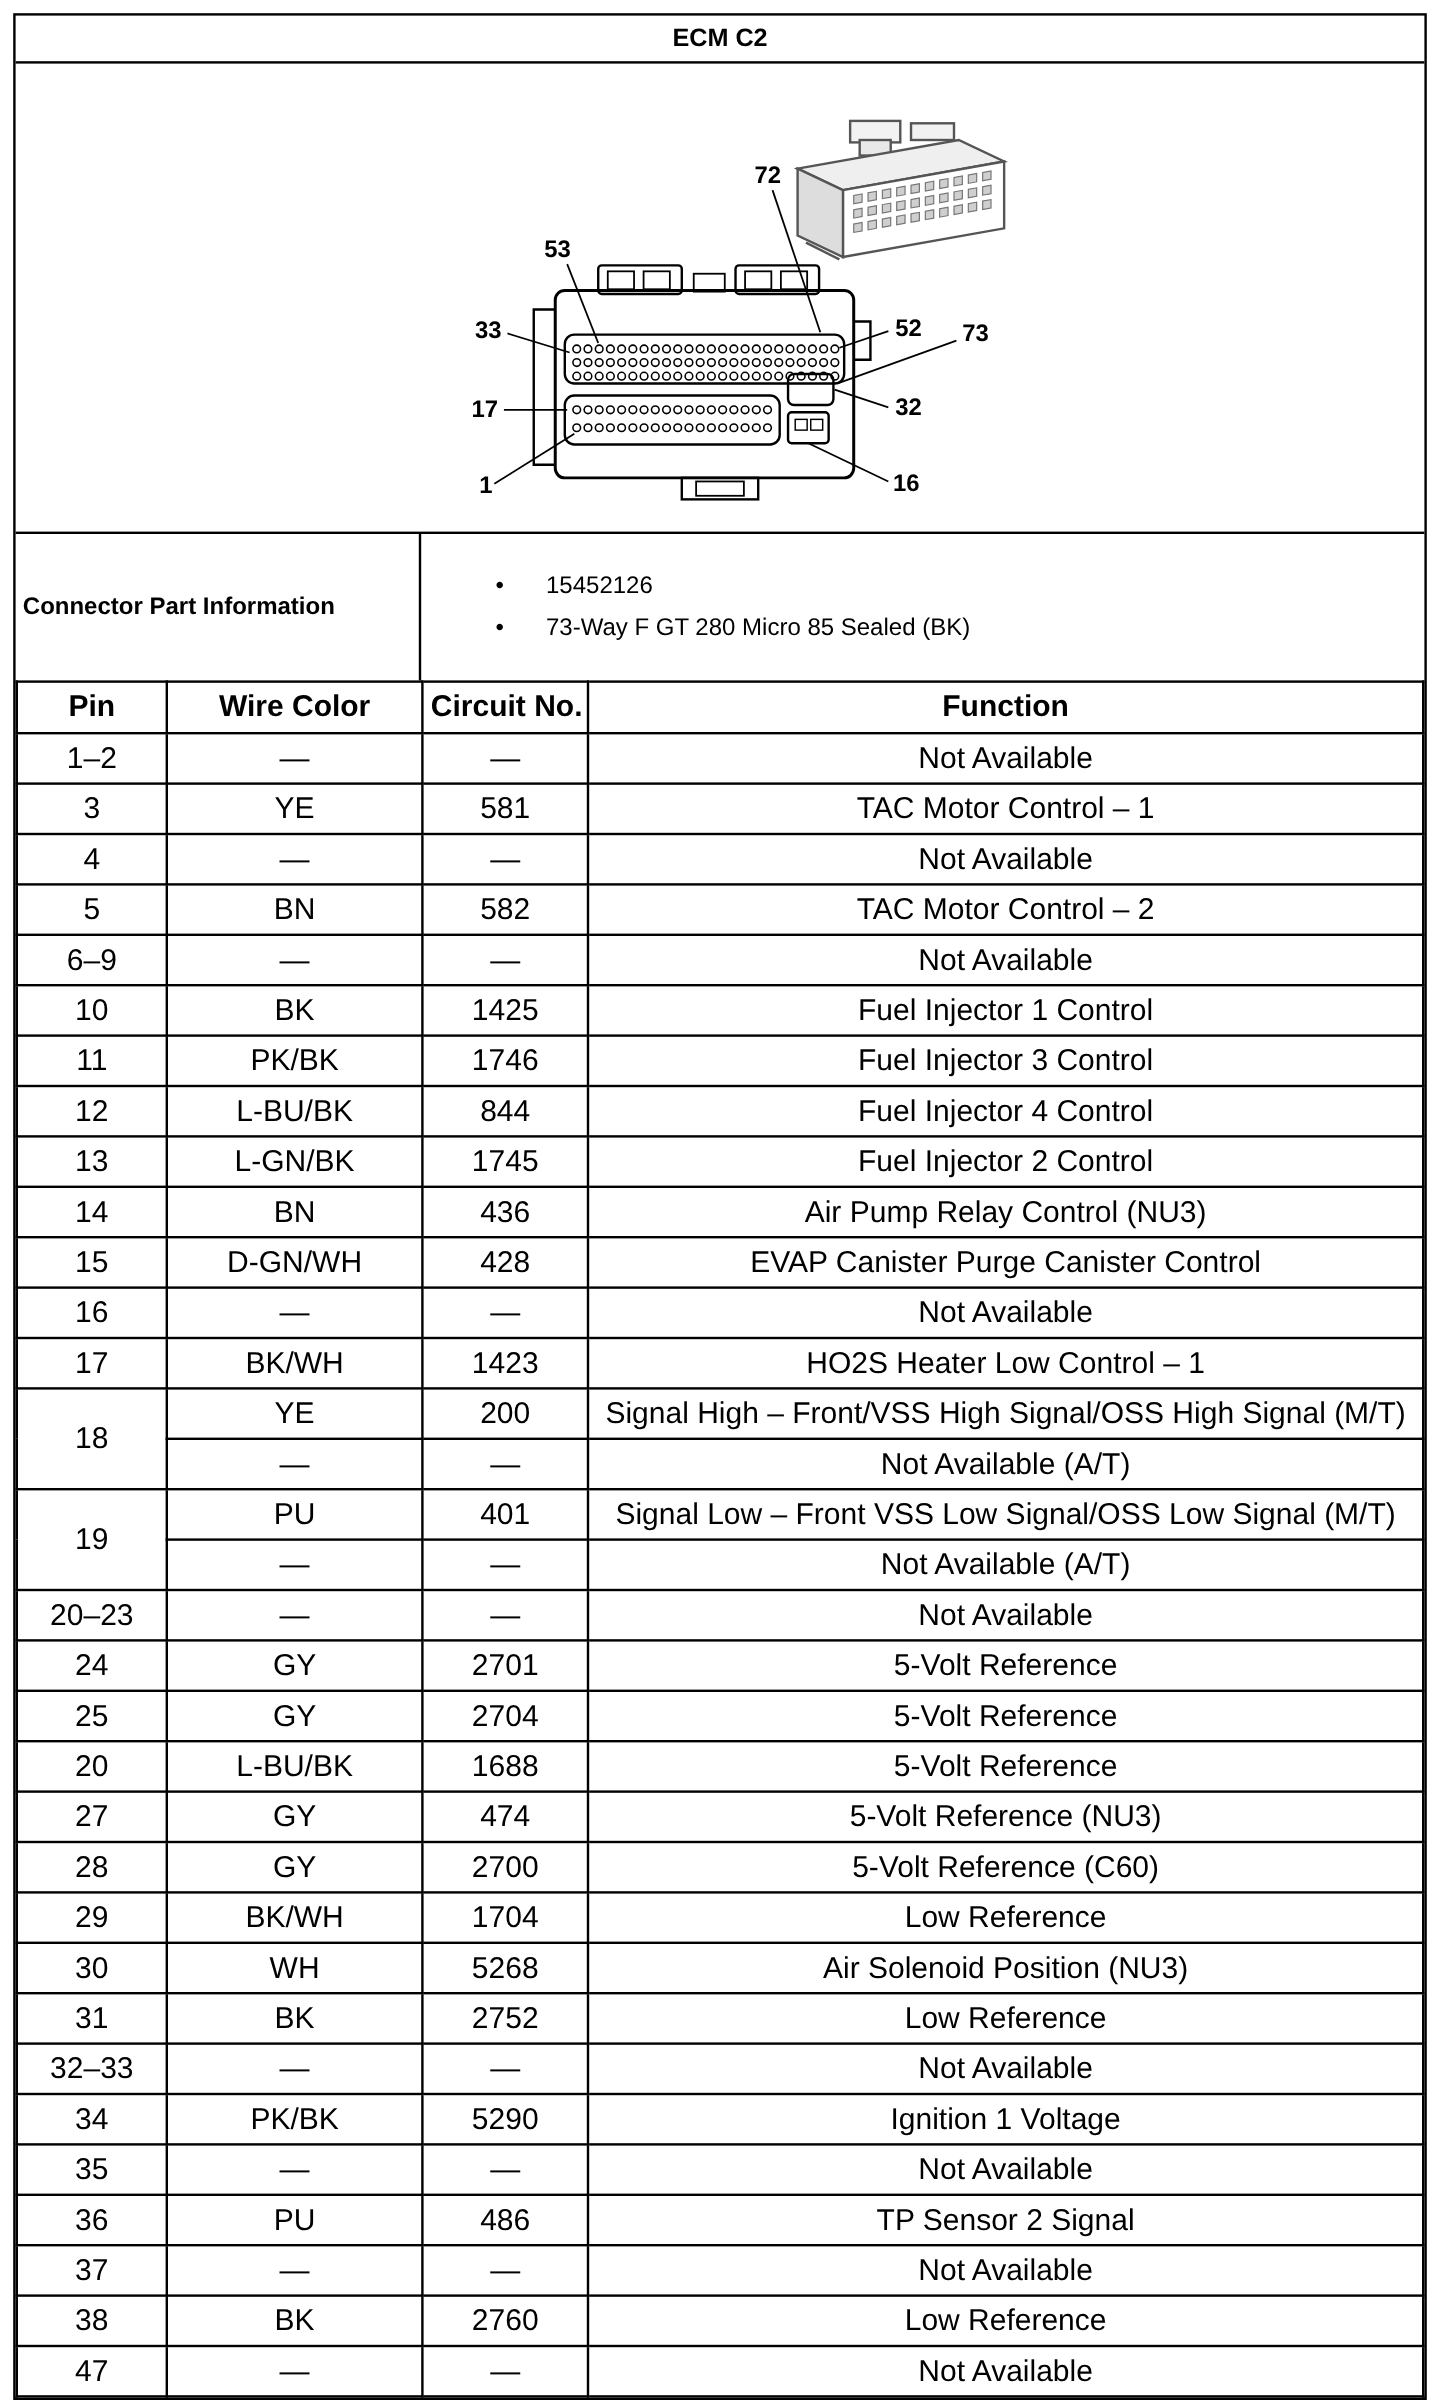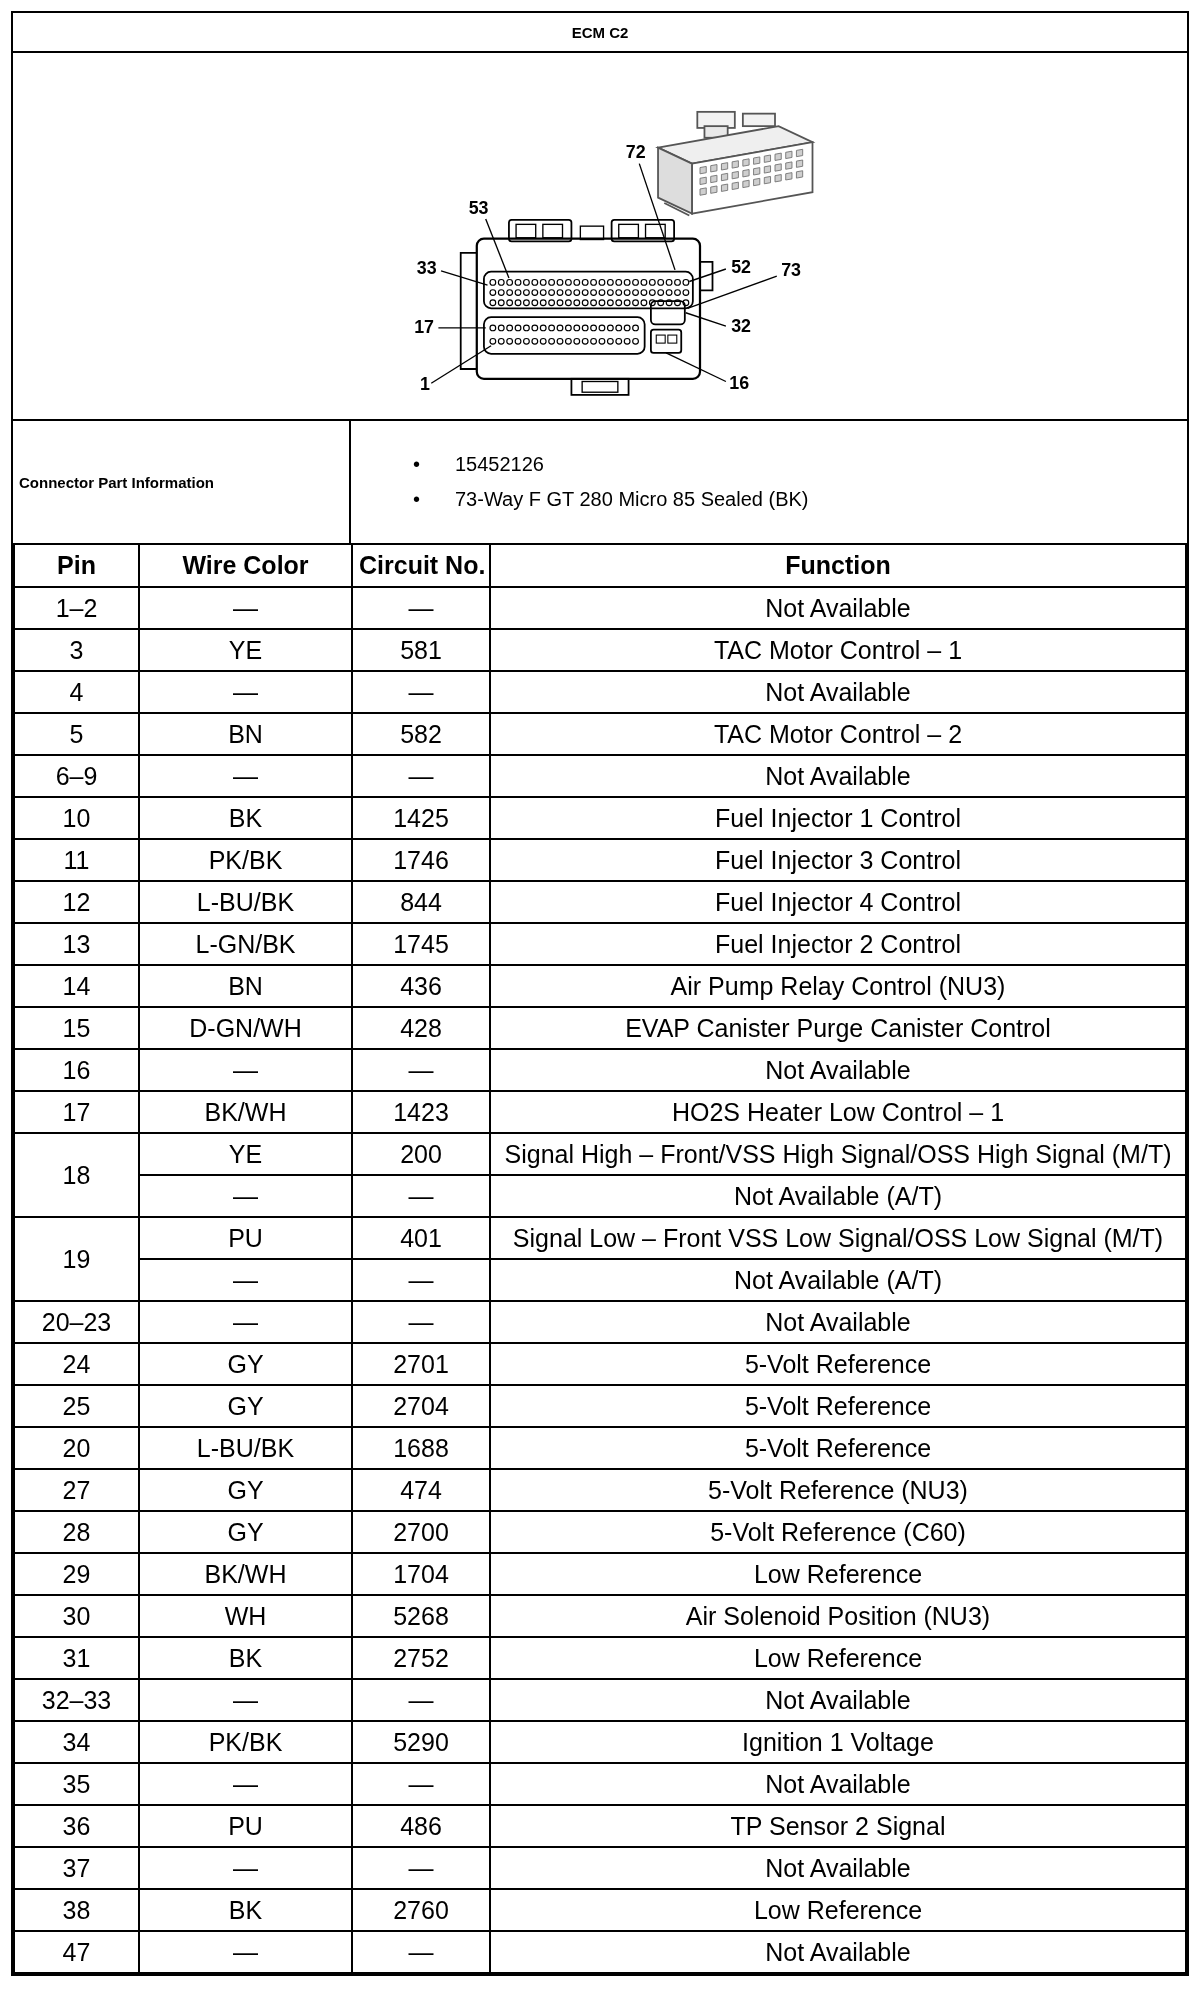--- a/index.html
+++ b/index.html
@@ -9,33 +9,32 @@
     font-family:"Liberation Sans","DejaVu Sans",sans-serif;
     color:#000;
   }
   .doc {
     position:absolute; left:11px; top:11px; width:1178px;
     border:2px solid #000; background:#fff;
   }
   .title-bar {
     height:40px; border-bottom:2px solid #000;
     display:flex; align-items:center; justify-content:center;
-    font-weight:bold; font-size:15px;
+    font-weight:bold; font-size:21px;
   }
   .diagram {
-    height:352px; border-bottom:2px solid #000; position:relative;
+    height:392px; border-bottom:2px solid #000; position:relative;
     overflow:hidden;
-    margin-top:16px;
   }
   .diagram svg { display:block; width:100%; height:100%; }
   .part-info { display:flex; height:122px; }
   .part-info-label {
     width:338px; flex:0 0 338px; border-right:2px solid #000;
     display:flex; align-items:center; padding-left:6px;
-    font-weight:bold; font-size:15px;
+    font-weight:bold; font-size:20px;
   }
   .part-info-values {
     flex:1; display:flex; flex-direction:column; justify-content:center;
     gap:12px; padding-left:62px; font-size:20px;
   }
   .bullet-item { display:flex; align-items:center; }
   .bullet { display:inline-block; width:42px; font-size:20px; }
   table.pin-table {
     border-collapse:collapse; width:100%; table-layout:fixed;
     font-size:25px; border-top:2px solid #000;

